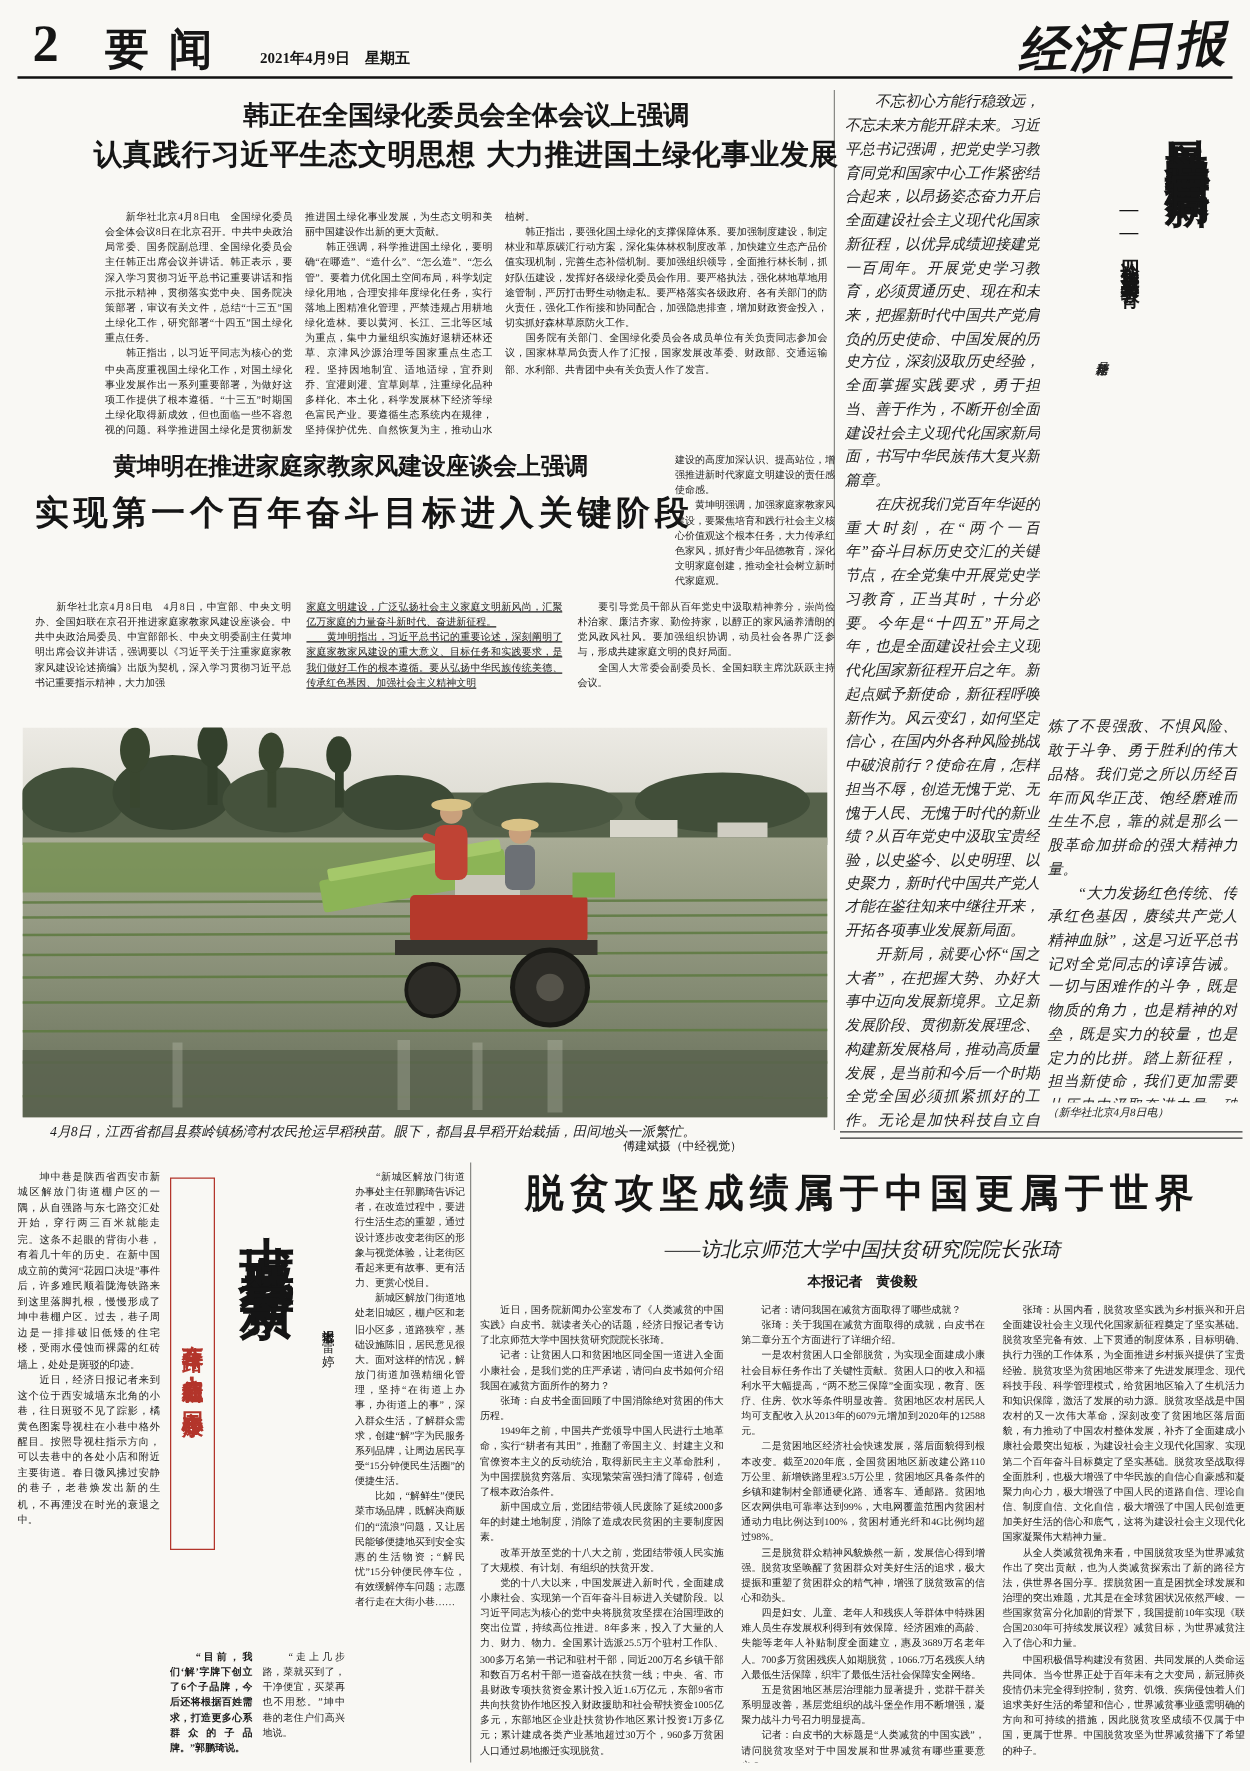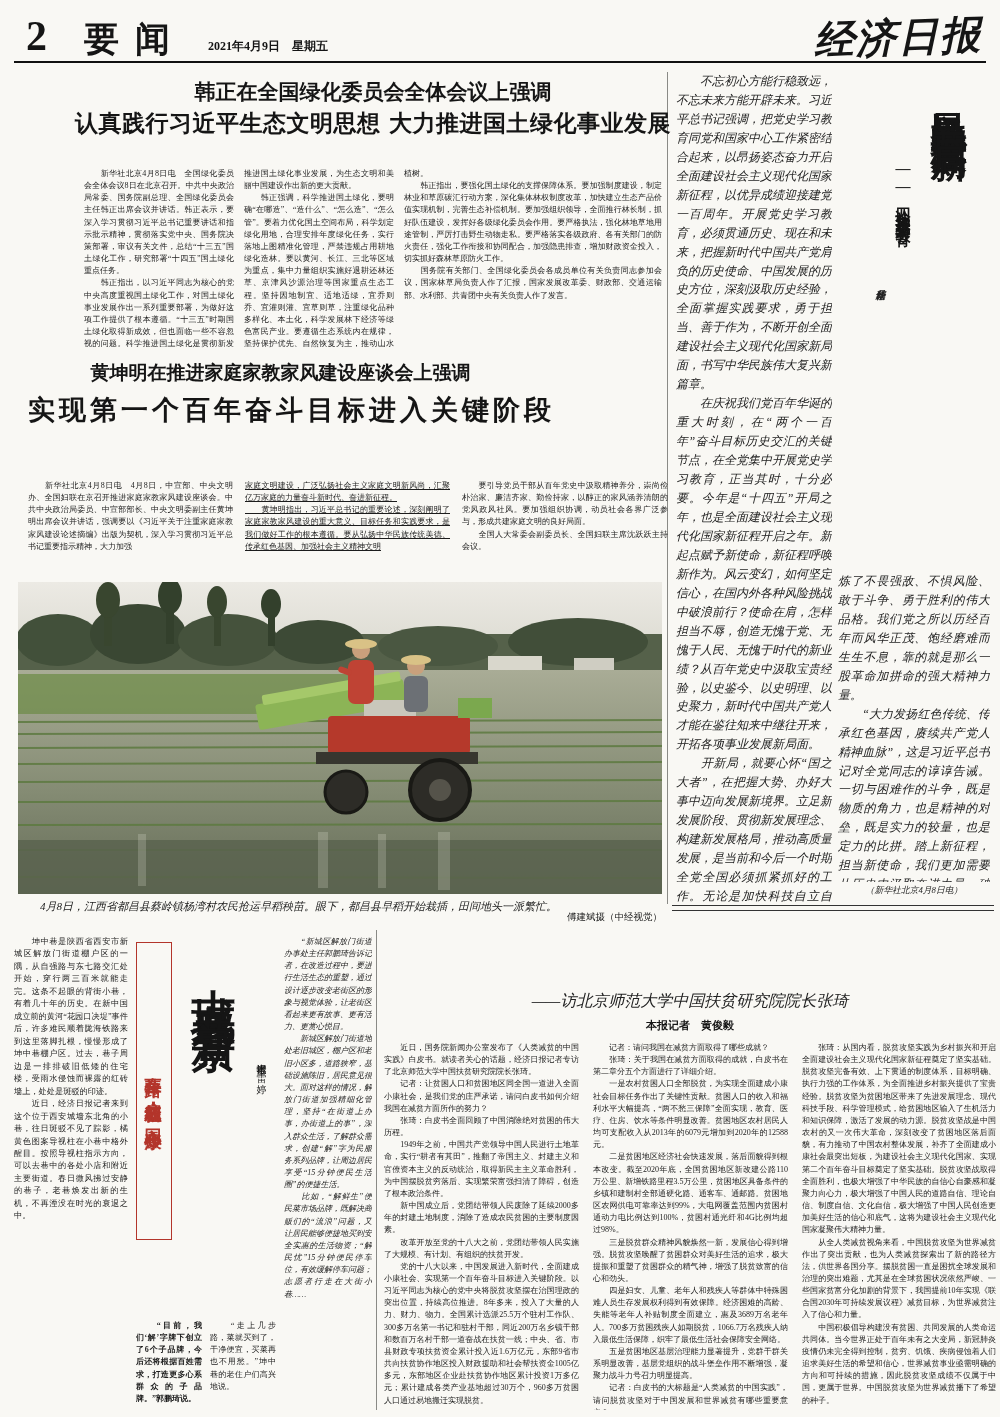--- a/index.html
+++ b/index.html
@@ -36,20 +36,22 @@
 　　韩正指出，以习近平同志为核心的党中央高度重视国土绿化工作，对国土绿化事业发展作出一系列重要部署，为做好这项工作提供了根本遵循。“十三五”时期国土绿化取得新成效，但也面临一些不容忽视的问题。科学推进国土绿化是贯彻新发展理念、落实高质量发展要求，是实现碳达峰碳中和目标的重要举措。要认真践行习近平生态文明思想，大力</div>
     <div class="t-body" style="width:150px;height:180px;">推进国土绿化事业发展，为生态文明和美丽中国建设作出新的更大贡献。
 　　韩正强调，科学推进国土绿化，要明确“在哪造”、“造什么”、“怎么造”、“怎么管”。要着力优化国土空间布局，科学划定绿化用地，合理安排年度绿化任务，实行落地上图精准化管理，严禁违规占用耕地绿化造林。要以黄河、长江、三北等区域为重点，集中力量组织实施好退耕还林还草、京津风沙源治理等国家重点生态工程。坚持因地制宜、适地适绿，宜乔则乔、宜灌则灌、宜草则草，注重绿化品种多样化、本土化，科学发展林下经济等绿色富民产业。要遵循生态系统内在规律，坚持保护优先、自然恢复为主，推动山水林田湖草沙整体保护、系统修复、综合治理，抓紧开展松材线虫病防治等科研攻关。要以全民义务植树开展40周年为契机，加强基地建设，加大宣传力度，推动义务植树线上线下融合发展，持之以恒推进全民义务</div>
     <div class="t-body" style="width:258px;height:180px;">植树。
 　　韩正指出，要强化国土绿化的支撑保障体系。要加强制度建设，制定林业和草原碳汇行动方案，深化集体林权制度改革，加快建立生态产品价值实现机制，完善生态补偿机制。要加强组织领导，全面推行林长制，抓好队伍建设，发挥好各级绿化委员会作用。要严格执法，强化林地草地用途管制，严厉打击野生动物走私。要严格落实各级政府、各有关部门的防火责任，强化工作衔接和协同配合，加强隐患排查，增加财政资金投入，切实抓好森林草原防火工作。
 　　国务院有关部门、全国绿化委员会各成员单位有关负责同志参加会议，国家林草局负责人作了汇报，国家发展改革委、财政部、交通运输部、水利部、共青团中央有关负责人作了发言。</div>
   </div>
 
   <div class="abs center" style="left:28px;top:360px;width:505px;font-size:19px;font-weight:bold;">黄坤明在推进家庭家教家风建设座谈会上强调</div>
   <div class="abs center sans nowrap" style="left:28px;top:392px;width:505px;font-size:27px;font-weight:900;letter-spacing:4px;">实现第一个百年奋斗目标进入关键阶段</div>
+  <div class="abs t-body" style="left:540px;top:362px;width:128px;height:112px;">建设的高度加深认识、提高站位，增强推进新时代家庭文明建设的责任感使命感。
+　　黄坤明强调，加强家庭家教家风建设，要聚焦培育和践行社会主义核心价值观这个根本任务，大力传承红色家风，抓好青少年品德教育，深化文明家庭创建，推动全社会树立新时代家庭观。</div>
   <div class="abs" style="left:28px;top:480px;width:640px;height:96px;display:flex;gap:12px;">
     <div class="t-body" style="width:205px;height:96px;">　　新华社北京4月8日电　4月8日，中宣部、中央文明办、全国妇联在京召开推进家庭家教家风建设座谈会。中共中央政治局委员、中宣部部长、中央文明委副主任黄坤明出席会议并讲话，强调要以《习近平关于注重家庭家教家风建设论述摘编》出版为契机，深入学习贯彻习近平总书记重要指示精神，大力加强</div>
     <div class="t-body" style="width:205px;height:96px;text-decoration:underline;">家庭文明建设，广泛弘扬社会主义家庭文明新风尚，汇聚亿万家庭的力量奋斗新时代、奋进新征程。
 　　黄坤明指出，习近平总书记的重要论述，深刻阐明了家庭家教家风建设的重大意义、目标任务和实践要求，是我们做好工作的根本遵循。要从弘扬中华民族传统美德、传承红色基因、加强社会主义精神文明</div>
     <div class="t-body" style="width:206px;height:96px;">　　要引导党员干部从百年党史中汲取精神养分，崇尚俭朴治家、廉洁齐家、勤俭持家，以醇正的家风涵养清朗的党风政风社风。要加强组织协调，动员社会各界广泛参与，形成共建家庭文明的良好局面。
 　　全国人大常委会副委员长、全国妇联主席沈跃跃主持会议。</div>
   </div>
 
   <div class="abs" style="left:18px;top:582px;width:644px;height:312px;">
     <svg width="644" height="312" viewBox="0 0 644 312">
@@ -122,50 +124,51 @@
       </g>
       <g opacity="0.22" fill="#e8e8da">
         <rect x="300" y="250" width="10" height="56"></rect>
           <rect x="360" y="252" width="8" height="54"></rect>
         <rect x="420" y="250" width="12" height="58"></rect>
           <rect x="120" y="252" width="8" height="52"></rect>
       </g>
     </svg>
   </div>
   <div class="abs t-body" style="left:18px;top:898px;width:644px;height:30px;font-size:11px;font-style:italic;">　　4月8日，江西省都昌县蔡岭镇杨湾村农民抢运早稻秧苗。眼下，都昌县早稻开始栽插，田间地头一派繁忙。</div>
-  <div class="abs" style="left:430px;top:911px;width:232px;font-size:9.5px;text-align:right;">傅建斌摄（中经视觉）</div>
+  <div class="abs" style="left:430px;top:911px;width:232px;font-size:9.5px;text-align:center;">傅建斌摄（中经视觉）</div>
 
   <div class="abs t-body kai" style="left:676px;top:72px;width:156px;height:832px;">　　不忘初心方能行稳致远，不忘未来方能开辟未来。习近平总书记强调，把党史学习教育同党和国家中心工作紧密结合起来，以昂扬姿态奋力开启全面建设社会主义现代化国家新征程，以优异成绩迎接建党一百周年。开展党史学习教育，必须贯通历史、现在和未来，把握新时代中国共产党肩负的历史使命、中国发展的历史方位，深刻汲取历史经验，全面掌握实践要求，勇于担当、善于作为，不断开创全面建设社会主义现代化国家新局面，书写中华民族伟大复兴新篇章。
 　　在庆祝我们党百年华诞的重大时刻，在“两个一百年”奋斗目标历史交汇的关键节点，在全党集中开展党史学习教育，正当其时，十分必要。今年是“十四五”开局之年，也是全面建设社会主义现代化国家新征程开启之年。新起点赋予新使命，新征程呼唤新作为。风云变幻，如何坚定信心，在国内外各种风险挑战中破浪前行？使命在肩，怎样担当不辱，创造无愧于党、无愧于人民、无愧于时代的新业绩？从百年党史中汲取宝贵经验，以史鉴今、以史明理、以史聚力，新时代中国共产党人才能在鉴往知来中继往开来，开拓各项事业发展新局面。
 　　开新局，就要心怀“国之大者”，在把握大势、办好大事中迈向发展新境界。立足新发展阶段、贯彻新发展理念、构建新发展格局，推动高质量发展，是当前和今后一个时期全党全国必须抓紧抓好的工作。无论是加快科技自立自强、破解“卡脖子”问题，还是加强环境保护、建设生态文明；无论是巩固拓展脱贫攻坚成果同乡村振兴有效衔接，全面实施乡村振兴战略，还是统筹发展和安全，防范化解重大风险……破解发展难题，推进改革创新，既要立足当下思考对策，也要端起历史规律的望远镜，分析演变机理、探究发展规律，不断增强工作的系统性、预见性、创造性。将党史学习教育同谋划推动经济社会发展工作结合起来，同着眼新形势、把握新情况、解决新矛盾结合起来，同研究全面建设社会主义现代化国家的前瞻性、战略性问题结合起来，方能下好先手棋、打好主动仗，确保全面建设社会主义现代化国家开好局、起好步。
 　　开新局，就要练就过硬本领，在攻坚克难、化危为机中展现新作为。风雨苍黄百年路，我们党一步步走来，很重要的一条就是善于总结经验、提高本领，不断提高应对风险、迎接挑战、化险为夷的能力水平。无论是历经艰辛、饱经风雨的长期探索，还是饱含成败得失、凝结鲜血汗水的经验教训，都为我们立足当下、开创未来提供了深刻启示。当年，毛泽东同志总结革命斗争经验，把统一战线、武装斗争、党的建设概括为克敌制胜的“三大法宝”。如今，我国发展面临前所未有的风险挑战，既有国内的也有国际的，既有政治、经济、文化、社会等领域的也有来自自然界的，既有传统的也有非传统的，“黑天鹅”“灰犀牛”还会不期而至。责重山岳，能者当之。面对具有许多新的历史特点的伟大斗争，我们必须从历史中获得启迪，不断在实践中增强斗争意识、丰富斗争经验、提升斗争本领，锻炼出战胜艰难险阻的新法宝，做到“乱云飞渡仍从容”，在新征程上推动各项事业发展行稳致远。
 　　开新局，就要振奋干事创业的精气神，在顽强拼搏、担当作为中书写新篇章。“人生天地间，长路有险夷。”世界上没有哪个政党像我们党这样，遭遇过如此多的艰难险阻，经历过如此多的生死考验，付出过如此多的惨烈牺牲。在应对各种困难挑战中，一代代共产党人锤</div>
   <div class="abs vert kai" style="left:872px;top:282px;height:120px;font-size:10px;">新华社评论员</div>
   <div class="abs vert" style="left:893px;top:160px;height:300px;font-size:15px;font-weight:bold;letter-spacing:2px;">——四论扎实推进党史学习教育</div>
   <div class="abs vert sans" style="left:924px;top:82px;height:478px;font-size:36px;font-weight:900;letter-spacing:3px;">以昂扬奋斗姿态开拓发展新局</div>
   <div class="abs t-body kai" style="left:838px;top:572px;width:152px;height:310px;">炼了不畏强敌、不惧风险、敢于斗争、勇于胜利的伟大品格。我们党之所以历经百年而风华正茂、饱经磨难而生生不息，靠的就是那么一股革命加拼命的强大精神力量。
 　　“大力发扬红色传统、传承红色基因，赓续共产党人精神血脉”，这是习近平总书记对全党同志的谆谆告诫。一切与困难作的斗争，既是物质的角力，也是精神的对垒，既是实力的较量，也是定力的比拼。踏上新征程，担当新使命，我们更加需要从历史中汲取奋进力量，破除承平日久、精神懈怠的心态，保持开拓进取、奋发有为的状态。传承“宜将剩勇追穷寇，不可沽名学霸王”的革命精神，战胜前进道路上的各种风险挑战；发扬“为有牺牲多壮志，敢教日月换新天”的奋斗精神，把“十四五”发展蓝图化为现实；弘扬“杀出一条血路来”的改革创新精神，把新时代改革开放事业推向前进。始终保持艰苦奋斗的昂扬精神，拿出只争朝夕的干劲，保持滴水穿石的韧劲，我们就一定能风雨无阻向前进，开创更加辉煌的历史伟业。</div>
-  <div class="abs kai" style="left:838px;top:884px;width:152px;font-size:8.8px;text-align:center;">（新华社北京4月8日电）</div>
+  <div class="abs kai" style="left:838px;top:884px;width:152px;font-size:8.8px;text-align:left;">（新华社北京4月8日电）</div>
   <div class="abs" style="left:672px;top:905px;width:322px;height:4px;border-top:1px solid #333;border-bottom:1px solid #333;"></div>
 
   <div class="abs hair" style="left:376px;top:930px;width:1px;height:480px;"></div>
 
   <div class="abs t-body" style="left:14px;top:936px;width:114px;height:474px;font-size:8.2px;">　　坤中巷是陕西省西安市新城区解放门街道棚户区的一隅，从自强路与东七路交汇处开始，穿行两三百米就能走完。这条不起眼的背街小巷，有着几十年的历史。在新中国成立前的黄河“花园口决堤”事件后，许多难民顺着陇海铁路来到这里落脚扎根，慢慢形成了坤中巷棚户区。过去，巷子周边是一排排破旧低矮的住宅楼，受雨水侵蚀而裸露的红砖墙上，处处是斑驳的印迹。
 　　近日，经济日报记者来到这个位于西安城墙东北角的小巷，往日斑驳不见了踪影，橘黄色图案导视柱在小巷中格外醒目。按照导视柱指示方向，可以去巷中的各处小店和附近主要街道。春日微风拂过安静的巷子，老巷焕发出新的生机，不再湮没在时光的衰退之中。</div>
   <div class="abs" style="left:136px;top:942px;width:34px;height:296px;border:1px solid #b3352b;display:flex;align-items:center;justify-content:center;">
     <div class="vert sans" style="font-size:17px;font-weight:900;color:#b3352b;letter-spacing:1px;">奋斗百年路 启航新征程·同心奔小康</div>
   </div>
   <div class="abs vert" style="left:184px;top:954px;height:356px;font-size:44px;font-weight:900;letter-spacing:8px;">古城老巷新景</div>
   <div class="abs vert" style="left:254px;top:1056px;height:150px;font-size:10px;">本报记者　雷　婷</div>
   <div class="abs t-body" style="left:136px;top:1320px;width:66px;height:90px;font-weight:bold;">　　“目前，我们‘解’字牌下创立了6个子品牌，今后还将根据百姓需求，打造更多心系群众的子品牌。”郭鹏琦说。</div>
   <div class="abs t-body" style="left:210px;top:1320px;width:66px;height:90px;">　　“走上几步路，菜就买到了，干净便宜，买菜再也不用愁。”坤中巷的老住户们高兴地说。</div>
-  <div class="abs t-body" style="left:284px;top:936px;width:88px;height:474px;font-style:italic;">　　“新城区解放门街道办事处主任郭鹏琦告诉记者，在改造过程中，要进行生活生态的重塑，通过设计逐步改变老街区的形象与视觉体验，让老街区看起来更有故事、更有活力、更赏心悦目。
+  <div class="abs t-body" style="left:284px;top:936px;width:88px;height:474px;">　　“新城区解放门街道办事处主任郭鹏琦告诉记者，在改造过程中，要进行生活生态的重塑，通过设计逐步改变老街区的形象与视觉体验，让老街区看起来更有故事、更有活力、更赏心悦目。
 　　新城区解放门街道地处老旧城区，棚户区和老旧小区多，道路狭窄，基础设施陈旧，居民意见很大。面对这样的情况，解放门街道加强精细化管理，坚持“在街道上办事，办街道上的事”，深入群众生活，了解群众需求，创建“解”字为民服务系列品牌，让周边居民享受“15分钟便民生活圈”的便捷生活。
 　　比如，“解鲜生”便民菜市场品牌，既解决商贩们的“流浪”问题，又让居民能够便捷地买到安全实惠的生活物资；“解民忧”15分钟便民停车位，有效缓解停车问题；志愿者行走在大街小巷……</div>
 
+  <div class="abs center serifhead nowrap" style="left:384px;top:934px;width:612px;font-size:31px;font-weight:900;letter-spacing:5px;">脱贫攻坚成绩属于中国更属于世界</div>
   <div class="abs center kai" style="left:384px;top:988px;width:612px;font-size:16px;">——访北京师范大学中国扶贫研究院院长张琦</div>
   <div class="abs center" style="left:384px;top:1018px;width:612px;font-size:11px;font-weight:bold;">本报记者　黄俊毅</div>
   <div class="abs" style="left:384px;top:1042px;width:612px;height:368px;display:flex;gap:14px;">
     <div class="t-body" style="width:195px;height:368px;">　　近日，国务院新闻办公室发布了《人类减贫的中国实践》白皮书。就读者关心的话题，经济日报记者专访了北京师范大学中国扶贫研究院院长张琦。
 　　记者：让贫困人口和贫困地区同全国一道进入全面小康社会，是我们党的庄严承诺，请问白皮书如何介绍我国在减贫方面所作的努力？
 　　张琦：白皮书全面回顾了中国消除绝对贫困的伟大历程。
 　　1949年之前，中国共产党领导中国人民进行土地革命，实行“耕者有其田”，推翻了帝国主义、封建主义和官僚资本主义的反动统治，取得新民主主义革命胜利，为中国摆脱贫穷落后、实现繁荣富强扫清了障碍，创造了根本政治条件。
 　　新中国成立后，党团结带领人民废除了延续2000多年的封建土地制度，消除了造成农民贫困的主要制度因素。
 　　改革开放至党的十八大之前，党团结带领人民实施了大规模、有计划、有组织的扶贫开发。
 　　党的十八大以来，中国发展进入新时代，全面建成小康社会、实现第一个百年奋斗目标进入关键阶段。以习近平同志为核心的党中央将脱贫攻坚摆在治国理政的突出位置，持续高位推进。8年多来，投入了大量的人力、财力、物力。全国累计选派25.5万个驻村工作队、300多万名第一书记和驻村干部，同近200万名乡镇干部和数百万名村干部一道奋战在扶贫一线；中央、省、市县财政专项扶贫资金累计投入近1.6万亿元，东部9省市共向扶贫协作地区投入财政援助和社会帮扶资金1005亿多元，东部地区企业赴扶贫协作地区累计投资1万多亿元；累计建成各类产业基地超过30万个，960多万贫困人口通过易地搬迁实现脱贫。</div>

